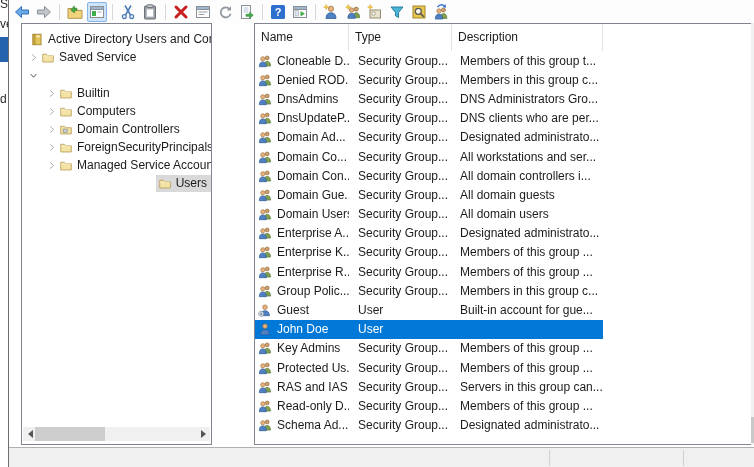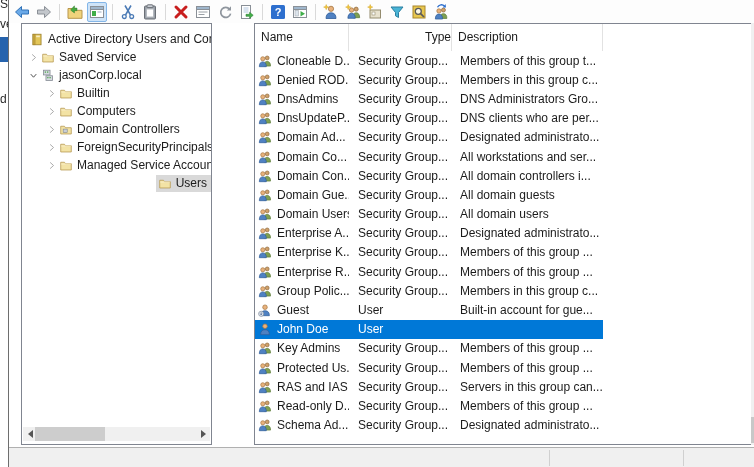--- a/index.html
+++ b/index.html
@@ -288,35 +288,20 @@
               </span>
               <span>Saved Service</span>
             </span>
           </div>
           <div class="trow" style="padding-left: 6px;">
             <span class="texp">
               <svg viewBox="0 0 16 16" xmlns="http://www.w3.org/2000/svg">
                 <path d="M4 6 L8 10.5 L12 6" fill="none" stroke="#4a4a4a" stroke-width="1.4"></path>
               </svg>
             </span>
-            <span class="tnode">
-              <span class="ticon">
-                <svg viewBox="0 0 16 16" xmlns="http://www.w3.org/2000/svg">
-                  <rect x="2.5" y="1.5" width="8" height="5.8" fill="#d6dae0" stroke="#868c95"></rect>
-                  <rect x="5.5" y="8.3" width="8" height="5.8" fill="#d6dae0" stroke="#868c95"></rect>
-                  <g fill="#53a653">
-                    <rect x="4" y="3" width="1.6" height="1.6"></rect>
-                    <rect x="6.8" y="3" width="1.6" height="1.6"></rect>
-                    <rect x="7" y="9.8" width="1.6" height="1.6"></rect>
-                    <rect x="9.8" y="9.8" width="1.6" height="1.6"></rect>
-                  </g>
-                </svg>
-              </span>
-              <span>jasonCorp.local</span>
-            </span>
           </div>
           <div class="trow" style="padding-left: 24px;">
             <span class="texp">
               <svg viewBox="0 0 16 16" xmlns="http://www.w3.org/2000/svg">
                 <path d="M6 3.5 L11 8 L6 12.5" fill="none" stroke="#a8a8a8" stroke-width="1.4"></path>
               </svg>
             </span>
             <span class="tnode">
               <span class="ticon">
                 <svg viewBox="0 0 16 16" xmlns="http://www.w3.org/2000/svg">
@@ -411,21 +396,21 @@
         <div class="sthumb"></div>
         <div class="sarrow right">
             <span class="tri-r"></span>
           </div>
       </div>
     </div>
 
     <div class="list-panel">
       <div class="lheader" id="lheader">
           <div class="hcell" style="width: 94px;">Name</div>
-          <div class="hcell" style="width: 103px; text-align: right;">Type</div>
+          <div class="hcell" style="width: 103px;">Type</div>
           <div class="hcell" style="width: 151px;">Description</div>
         </div>
       <div class="lrows" id="lrows">
           <div class="lrow">
             <div class="cell c1">
               <span class="licon">
                 <svg viewBox="0 0 16 16" xmlns="http://www.w3.org/2000/svg">
                   <circle cx="10.5" cy="4.5" r="2.2" fill="#cfa06a" stroke="#8f6a3c" stroke-width="0.8"></circle>
                   <path d="M6.8 13.8 Q6.8 8.5 10.5 8.5 Q14.3 8.5 14.3 13.8 Z" fill="#7fa051" stroke="#5a7a36" stroke-width="0.8"></path>
                   <circle cx="5.5" cy="5.5" r="2.4" fill="#e8b27d" stroke="#a5753f" stroke-width="0.8"></circle>

